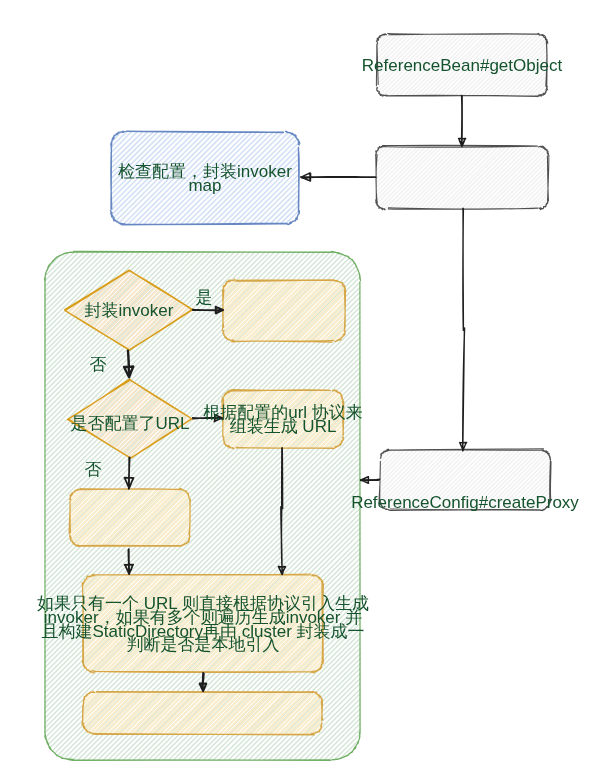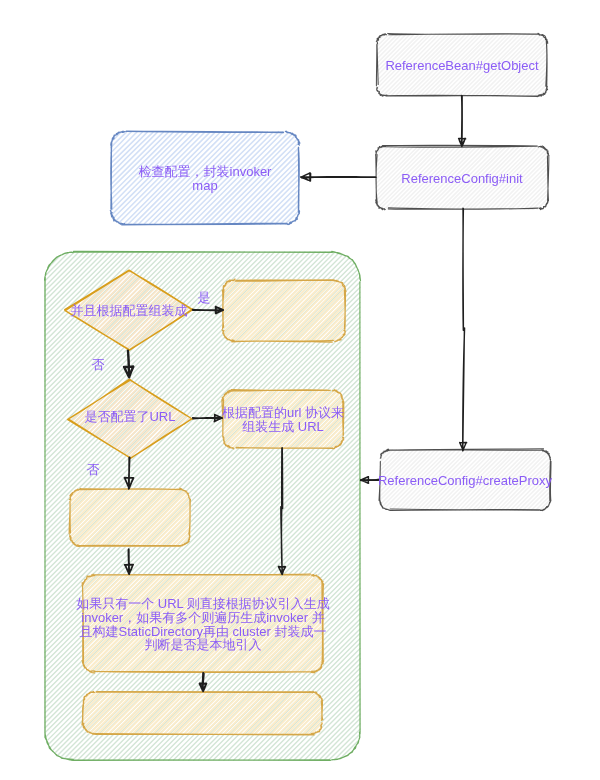--- a/index.html
+++ b/index.html
@@ -2,22 +2,22 @@
 <html><head>
 <meta charset="utf-8">
 <title>ReferenceBean service reference flowchart</title>
 <style>
 html,body{margin:0;padding:0;background:#fff;}
 body{width:600px;height:780px;overflow:hidden;
   font-family:"Liberation Sans","DejaVu Sans",sans-serif;}
 #stage{position:relative;width:600px;height:780px;background:#fff;overflow:hidden;}
 #sketch{position:absolute;left:0;top:0;}
 .lbl{position:absolute;display:flex;align-items:center;justify-content:center;
-  text-align:center;color:#8b5cf6;line-height:13.6px;white-space:pre;
-  font-size:13px;letter-spacing:0;
+  text-align:center;color:#14532d;line-height:13.6px;white-space:pre;
+  font-size:17px;letter-spacing:0;
   font-family:"Liberation Sans","DejaVu Sans",sans-serif;}
 </style>
 </head>
 <body>
 
 <div id="stage">
   <svg id="sketch" width="600" height="780" viewBox="0 0 600 780">
     <g>
         <path d="M48.1 267.7 C52.8 263.0 57.2 258.5 60.6 255.2 M45.9 275.0 C52.4 268.6 58.6 262.4 68.1 252.9 M45.1 280.7 C53.9 271.8 63.0 262.6 74.2 252.2 M45.3 286.2 C52.0 279.2 58.8 272.1 79.2 251.8 M45.2 290.8 C58.4 278.0 71.2 264.8 84.3 251.9 M44.8 296.2 C55.5 285.5 66.2 275.0 89.1 252.3 M45.1 300.8 C64.3 281.6 83.3 262.3 94.0 252.2 M44.9 306.2 C56.6 294.6 68.2 283.1 99.0 251.8 M45.2 310.9 C58.5 298.0 71.5 284.4 103.9 252.2 M44.7 316.0 C63.0 297.8 81.3 279.9 109.1 251.9 M44.9 321.2 C64.8 301.5 84.1 281.9 114.3 252.0 M45.2 325.9 C68.4 302.5 92.5 279.0 119.4 251.9 M44.8 331.1 C69.3 306.4 93.9 282.3 124.2 252.1 M44.9 336.0 C71.4 309.4 97.7 283.0 129.3 251.8 M44.9 341.2 C71.5 314.9 97.9 288.2 134.2 251.8 M45.0 346.4 C80.8 310.7 116.5 274.9 139.3 252.2 M45.2 351.2 C80.7 315.5 116.6 279.7 144.5 251.8 M44.9 356.1 C71.2 330.2 97.2 303.9 149.2 252.2 M45.0 361.2 C86.7 319.6 128.3 278.1 154.3 252.3 M44.7 366.4 C77.6 334.1 109.6 301.4 159.3 251.8 M45.0 371.5 C70.6 345.7 96.3 320.3 164.1 252.1 M44.7 376.2 C75.8 345.6 106.5 314.9 169.5 252.2 M45.0 381.2 C90.0 336.3 135.7 291.2 174.6 252.0 M45.1 386.3 C85.8 345.9 126.4 305.4 179.4 252.0 M45.1 391.2 C77.3 359.1 110.1 326.3 184.3 252.2 M44.8 396.5 C94.0 347.5 142.7 298.5 189.6 252.0 M44.9 401.2 C90.6 356.0 135.5 310.9 194.3 252.2 M44.8 406.6 C82.4 369.2 120.0 331.6 199.6 251.9 M45.2 411.4 C104.8 351.4 165.2 291.3 204.5 251.8 M44.9 416.6 C98.5 363.0 151.6 309.7 209.5 252.2 M45.0 421.7 C105.1 361.8 164.9 301.5 214.4 251.8 M45.1 426.6 C104.7 366.6 164.9 306.5 219.4 252.2 M45.2 431.5 C83.9 392.8 122.8 353.8 224.5 252.1 M45.0 436.5 C98.9 382.5 152.5 328.9 229.4 252.0 M45.2 441.5 C85.9 400.6 127.1 359.4 234.4 252.0 M45.1 446.7 C122.1 369.3 199.5 292.0 239.7 251.8 M45.1 451.7 C119.8 376.8 194.2 302.4 244.5 251.8 M44.9 456.5 C107.8 393.9 170.4 331.2 249.5 252.2 M44.8 461.6 C92.8 413.8 140.9 366.2 254.7 252.0 M45.0 466.8 C114.9 396.7 185.0 326.8 259.6 251.9 M45.0 471.8 C96.6 419.9 148.6 368.2 264.9 251.9 M44.9 476.7 C92.1 429.9 139.3 382.7 269.6 252.2 M45.2 481.7 C114.2 412.7 183.2 343.4 274.6 251.9 M45.2 486.7 C138.0 393.9 230.6 301.2 279.6 252.2 M44.9 492.0 C110.9 426.2 176.6 360.4 284.7 252.0 M45.1 496.7 C133.2 408.5 221.8 320.0 290.0 252.1 M45.0 501.8 C137.5 409.3 230.4 316.2 294.8 252.1 M45.1 506.8 C97.6 454.2 150.2 401.7 299.8 252.1 M45.0 512.0 C121.3 435.2 198.0 358.9 304.9 252.1 M44.9 516.9 C143.6 418.3 242.4 319.6 310.0 252.1 M45.2 522.0 C106.1 461.2 166.8 400.3 315.0 251.9 M45.0 526.9 C106.6 465.2 168.5 403.4 320.1 252.1 M45.0 531.9 C102.5 474.2 160.2 416.6 325.1 252.1 M45.0 537.0 C115.3 466.6 185.8 396.3 330.1 252.1 M45.0 542.0 C113.7 473.4 182.4 404.5 334.4 252.6 M45.1 547.0 C148.7 443.2 252.4 339.7 338.6 253.2 M45.1 552.0 C147.8 449.3 250.4 346.6 342.8 254.3 M45.0 557.2 C151.7 450.5 258.4 343.9 345.9 256.2 M45.0 562.0 C161.9 445.2 278.6 328.7 349.0 258.2 M45.1 567.0 C122.5 489.8 199.9 412.2 352.0 260.2 M45.1 572.2 C125.8 491.2 206.9 410.5 354.0 263.2 M45.0 577.2 C115.8 506.4 186.6 435.5 355.8 266.4 M45.0 582.2 C147.8 479.3 250.8 376.4 358.0 269.2 M45.1 587.1 C152.6 479.8 259.9 372.3 358.6 273.5 M45.0 592.1 C145.6 491.8 246.0 391.2 359.4 277.6 M44.9 597.1 C165.4 476.9 285.6 356.5 359.9 282.3 M45.1 602.3 C129.8 517.2 214.8 432.3 360.1 287.3 M45.0 607.4 C141.5 510.8 237.9 414.2 359.9 292.2 M45.1 612.4 C155.3 502.0 265.6 391.9 360.0 297.3 M44.9 617.4 C120.4 542.0 195.6 466.6 360.0 302.4 M44.9 622.3 C111.9 555.7 178.6 488.8 359.9 307.3 M45.1 627.3 C123.3 548.9 201.8 470.4 359.9 312.3 M45.1 632.3 C170.0 507.4 295.1 382.1 360.0 317.3 M45.0 637.5 C133.2 549.2 221.4 461.1 359.9 322.3 M45.0 642.5 C144.9 542.5 245.0 442.4 359.9 327.3 M44.9 647.4 C152.2 540.4 259.2 433.2 360.0 332.6 M44.9 652.5 C154.2 543.3 263.2 434.2 360.1 337.5 M45.0 657.5 C127.7 574.7 210.5 491.8 360.0 342.5 M45.0 662.4 C118.9 588.6 192.8 514.5 360.0 347.4 M45.0 667.4 C134.5 577.9 224.3 488.3 360.1 352.6 M45.1 672.6 C118.6 598.9 192.3 525.5 359.9 357.5 M45.0 677.6 C138.1 584.3 231.1 491.2 360.1 362.5 M45.1 682.5 C152.8 574.5 260.7 466.5 360.1 367.6 M45.0 687.5 C133.0 599.3 221.2 511.2 359.9 372.7 M45.1 692.5 C121.3 616.0 197.9 539.5 360.0 377.7 M45.1 697.7 C146.0 596.8 246.9 495.8 360.0 382.7 M45.1 702.8 C136.3 611.5 227.5 520.3 359.9 387.8 M45.0 707.8 C141.7 611.0 238.4 514.6 359.9 392.7 M45.1 712.8 C168.6 589.4 291.8 465.9 360.0 397.8 M45.1 717.8 C142.6 620.1 240.1 522.5 359.9 402.8 M45.1 722.7 C168.2 599.3 291.8 475.7 359.9 407.7 M45.1 727.7 C148.2 624.6 251.5 521.4 360.0 412.8 M45.2 732.6 C108.6 669.1 172.3 605.4 359.9 417.9 M45.9 736.9 C170.6 612.3 295.3 487.6 359.9 422.8 M46.7 741.1 C120.4 667.5 193.8 594.0 360.1 427.9 M48.4 744.4 C113.1 680.0 177.6 615.3 360.1 432.9 M50.3 747.6 C173.1 624.7 295.9 502.0 360.1 438.0 M52.4 750.6 C144.5 658.3 236.8 566.3 360.1 442.8 M54.9 753.1 C143.0 665.1 231.0 577.1 360.1 447.8 M58.0 755.0 C126.5 686.5 195.2 617.7 359.9 453.1 M61.0 757.1 C131.6 686.2 202.4 615.5 360.0 457.8 M64.6 758.2 C131.4 691.7 197.8 625.1 360.1 462.9 M68.9 759.1 C183.4 644.6 297.9 530.1 360.1 468.0 M72.9 760.1 C168.8 664.2 264.6 568.1 360.0 472.9 M78.0 759.9 C143.2 694.9 208.1 630.1 360.0 477.9 M83.0 760.1 C162.9 680.1 242.7 600.2 360.1 483.1 M88.2 759.8 C176.3 671.8 264.7 583.4 360.0 488.1 M93.0 759.9 C198.4 654.7 303.7 549.5 360.2 493.1 M98.0 760.1 C171.8 686.5 245.6 612.5 360.0 498.0 M103.3 759.9 C173.9 689.3 244.8 618.6 360.1 503.2 M108.3 760.0 C192.7 675.4 277.3 591.0 359.9 508.3 M113.1 760.0 C210.9 662.2 308.7 564.7 359.9 513.4 M118.1 760.1 C169.2 708.8 220.1 658.1 359.9 518.3 M123.4 759.9 C208.3 675.3 293.0 590.6 360.2 523.0 M128.1 760.1 C196.9 691.5 265.4 622.8 360.0 528.3 M133.4 759.9 C182.3 710.8 231.3 662.0 360.0 533.1 M138.3 760.0 C226.3 672.1 314.1 584.5 360.1 538.4 M143.5 760.0 C215.1 688.1 287.4 616.1 359.9 543.4 M148.5 759.9 C224.3 684.3 299.8 608.4 360.1 548.4 M153.4 760.1 C212.9 700.4 272.3 640.8 359.9 553.3 M158.3 760.0 C210.0 708.1 261.8 656.5 360.2 558.2 M163.5 760.1 C222.4 701.0 281.7 641.7 360.1 563.5 M168.6 760.2 C237.1 691.4 305.8 622.5 359.9 568.5 M173.5 760.1 C213.0 720.2 253.0 680.2 360.0 573.2 M178.6 759.8 C219.2 719.4 260.2 678.5 359.9 578.3 M183.3 759.9 C230.0 713.6 276.9 666.6 359.9 583.7 M188.6 760.2 C252.9 695.6 317.3 631.1 360.2 588.3 M193.7 760.2 C242.5 711.3 291.3 662.0 360.0 593.5 M198.4 759.9 C244.8 713.9 291.0 667.4 360.2 598.4 M203.5 760.1 C252.1 711.2 300.6 663.2 360.1 603.7 M208.5 760.1 C263.4 704.9 318.3 650.2 359.8 608.6 M213.5 759.8 C259.8 713.9 305.9 667.8 360.2 613.4 M218.9 760.1 C248.7 729.7 279.3 699.6 360.1 618.9 M223.8 760.2 C262.8 720.6 302.5 681.1 359.9 623.4 M228.5 760.0 C266.4 722.1 304.7 684.4 360.0 628.9 M233.5 760.2 C272.9 720.4 312.6 680.9 359.7 633.7 M238.8 759.8 C270.4 728.6 301.4 697.2 359.8 638.8 M243.9 759.8 C274.1 729.5 304.3 699.5 359.7 643.6 M248.7 759.9 C292.3 716.7 335.4 673.2 360.1 648.5 M253.9 760.2 C278.5 735.7 302.7 710.9 360.1 653.7 M258.8 759.9 C281.7 737.0 304.5 714.1 360.3 658.6 M263.6 760.1 C283.5 740.1 303.4 720.2 360.1 663.8 M268.9 760.1 C296.6 732.4 324.3 704.6 359.9 668.6 M273.8 760.0 C293.4 740.2 313.4 720.3 360.0 673.8 M278.6 760.2 C307.7 731.3 335.9 703.1 359.9 678.7 M283.6 760.0 C309.5 734.0 335.2 708.6 359.9 683.7 M288.8 760.1 C307.0 742.0 324.4 724.4 360.3 688.9 M293.8 760.1 C313.7 740.3 333.3 720.6 359.8 694.0 M299.0 760.2 C313.4 745.8 327.6 731.3 360.0 698.9 M304.2 760.2 C322.3 741.6 340.8 723.5 360.0 704.1 M309.1 760.3 C326.0 743.4 342.8 726.4 360.0 709.0 M314.0 760.0 C326.9 747.0 340.1 733.9 360.1 714.0 M319.2 760.0 C331.0 748.3 342.9 735.8 360.0 718.7 M324.1 759.9 C335.1 749.0 345.6 738.2 360.1 723.8 M328.9 759.8 C335.8 753.2 342.4 746.7 360.2 728.9 M334.6 759.6 C341.5 752.7 348.5 745.6 359.3 734.8 M340.8 758.2 C346.4 752.4 352.1 746.9 358.3 740.7" stroke="#d3e5d6" stroke-width="1.4" fill="none" stroke-linecap="round" stroke-linejoin="round"></path>
         <path d="M73.5 251.4 C145.2 251.6 215.2 252.5 332.1 252.4 M74.1 252.2 C150.3 252.4 226.6 252.0 332.3 252.1 M331.7 251.4 Q335.2 252.2 337.8 253.1 Q340.4 253.9 342.6 254.5 Q345.1 256.0 348.1 256.2 Q349.2 258.1 352.4 260.1 Q353.7 262.1 355.3 264.3 Q356.4 267.0 358.0 269.8 Q358.9 272.5 359.9 275.2 Q360.0 276.8 360.5 280.6 M332.5 252.1 Q335.0 251.9 337.9 252.6 Q339.8 252.8 343.1 254.7 Q344.6 255.8 347.4 256.3 Q349.4 258.8 352.3 259.6 Q353.7 261.8 355.5 264.2 Q357.0 267.5 357.9 269.9 Q358.4 271.4 359.6 274.0 Q359.4 277.2 360.1 279.6 M359.9 281.8 C360.4 400.6 360.5 519.2 360.1 733.8 M359.9 281.8 C360.1 418.0 360.0 553.9 360.0 733.5 M359.3 732.2 Q359.9 734.1 359.6 737.4 Q358.9 739.9 358.2 743.0 Q355.9 744.5 355.5 748.2 Q353.2 749.6 351.9 751.6 Q349.5 753.3 347.4 755.4 Q344.9 756.4 343.1 757.2 Q340.2 759.0 337.2 759.1 Q335.1 759.4 331.6 759.9 M360.2 731.5 Q359.5 734.5 359.9 737.4 Q359.1 739.7 357.7 742.9 Q357.0 745.1 354.9 747.1 Q353.6 749.3 352.2 752.2 Q349.3 753.3 347.9 755.5 Q345.5 756.4 342.3 757.6 Q340.4 758.4 337.3 759.4 Q334.6 759.6 332.5 759.6 M330.6 760.5 C232.4 760.3 135.8 760.2 71.3 759.7 M330.1 759.9 C260.8 759.3 191.5 759.8 71.5 760.3 M73.5 760.1 Q69.6 760.1 67.1 759.2 Q65.1 758.7 62.2 758.5 Q60.0 756.4 57.1 755.8 Q55.3 753.9 53.0 751.4 Q51.5 750.1 49.3 748.0 Q49.0 745.6 47.6 742.0 Q46.5 740.6 44.9 737.2 Q45.0 734.8 44.9 732.0 M73.3 759.4 Q69.7 759.3 67.1 758.9 Q65.5 759.1 61.8 757.9 Q59.6 756.3 57.3 755.5 Q55.4 753.4 52.8 751.6 Q51.0 749.7 50.0 747.4 Q47.9 744.7 47.0 742.8 Q46.7 739.9 45.9 737.6 Q45.2 734.6 45.0 732.2 M45.1 731.4 C45.2 599.4 45.5 467.6 44.9 279.5 M44.9 731.8 C45.3 569.8 45.3 407.6 45.1 279.2 M44.5 280.1 Q44.6 276.8 45.9 273.9 Q45.8 271.4 47.6 268.8 Q47.8 267.3 49.2 264.9 Q51.7 262.8 53.8 260.3 Q55.7 257.8 57.8 256.7 Q60.2 254.9 62.6 254.7 Q64.3 253.1 67.6 253.0 Q69.9 251.8 72.7 252.2 M45.3 279.9 Q45.1 277.1 45.4 274.4 Q45.8 271.9 47.7 269.2 Q48.7 266.4 50.0 264.8 Q51.7 262.3 53.2 260.4 Q55.8 258.0 56.9 257.0 Q60.4 255.4 62.2 254.4 Q64.5 253.0 67.2 252.6 Q70.0 251.9 73.2 252.6" stroke="#6fae63" stroke-width="1.15" fill="none" stroke-linecap="round" stroke-linejoin="round"></path>
@@ -94,26 +94,25 @@
         <path d="M282.2 447.7 C282.6 468.9 282.5 488.6 282.6 508.6 M281.9 447.9 C281.8 470.1 281.6 492.0 281.8 508.7 M281.7 506.3 C281.3 529.5 281.0 552.2 282.4 573.8 M280.9 506.7 C280.8 520.9 281.6 535.1 282.1 574.4 M278.4 566.6 C279.9 569.3 280.4 571.1 282.1 574.0 M278.9 566.6 C279.5 568.6 280.4 570.5 281.8 573.9 M285.5 566.9 C283.8 569.5 282.9 571.7 282.3 574.3 M285.3 566.7 C283.8 569.4 282.7 572.2 282.1 574.0 M278.6 566.4 C280.7 567.0 282.1 567.0 284.9 566.8 M278.9 566.9 C281.3 566.7 283.8 566.8 285.1 566.6" stroke="#1e1e1e" stroke-width="1.5" fill="none" stroke-linecap="round" stroke-linejoin="round"></path>
       </g>
     <g>
         <path d="M128.4 549.8 C128.4 558.8 129.1 568.4 128.9 573.8 M128.8 549.2 C128.9 555.7 128.6 562.9 129.4 573.6 M125.2 565.1 C126.3 567.3 127.6 570.0 129.2 574.2 M125.0 564.8 C126.3 567.7 127.4 570.3 129.1 574.2 M133.0 564.6 C131.9 568.5 130.1 572.0 128.7 573.7 M132.9 564.8 C131.9 567.3 131.2 569.4 129.1 573.9 M124.6 564.9 C127.9 564.6 131.3 564.8 133.2 564.6 M125.1 564.9 C127.2 564.8 129.2 565.0 132.9 564.9" stroke="#1e1e1e" stroke-width="1.7" fill="none" stroke-linecap="round" stroke-linejoin="round"></path>
       </g>
     <g>
         <path d="M203.7 673.5 C203.7 677.4 202.6 681.9 202.6 690.3 M203.2 672.9 C202.8 679.0 202.7 685.3 202.8 690.8 M200.0 683.8 C200.8 686.2 202.0 689.4 203.0 690.9 M199.6 683.6 C200.3 685.2 201.1 686.7 203.1 690.9 M206.3 683.7 C205.4 685.0 205.0 687.0 203.1 691.1 M206.2 683.8 C205.0 686.4 203.8 689.0 203.1 691.2 M199.8 683.5 C201.8 683.6 203.6 683.9 206.1 683.7 M199.7 683.8 C201.4 683.7 203.2 683.7 206.3 683.6" stroke="#1e1e1e" stroke-width="2" fill="none" stroke-linecap="round" stroke-linejoin="round"></path>
       </g>
   </svg>
   <div class="lbl" style="left:377px;top:35.0px;width:170px;height:62px">ReferenceBean#getObject</div>
-  <div class="lbl" style="left:376px;top:147.0px;width:172px;height:63px">ReferenceConfig#init</div>
-  <div class="lbl" style="left:380px;top:451.0px;width:170px;height:60px">ReferenceConfig#createProxy</div>
+  <div class="lbl" style="left:380px;top:473px;width:170px;height:60px">ReferenceConfig#createProxy</div>
   <div class="lbl" style="left:105px;top:133.0px;width:200px;height:92px">检查配置，封装invoker
 map</div>
-  <div class="lbl" style="left:59px;top:271.0px;width:140px;height:80px">并且根据配置组装成</div>
-  <div class="lbl" style="left:60px;top:381.0px;width:140px;height:72px">是否配置了URL</div>
+  <div class="lbl" style="left:59px;top:271.0px;width:140px;height:80px">封装invoker</div>
+  <div class="lbl" style="left:60px;top:381.0px;width:140px;height:86px">是否配置了URL</div>
   <div class="lbl" style="left:216px;top:391.0px;width:134px;height:58px">根据配置的url 协议来
 组装生成 URL</div>
   <div class="lbl" style="left:73px;top:576.0px;width:260px;height:97px">如果只有一个 URL 则直接根据协议引入生成
 invoker，如果有多个则遍历生成invoker 并
 且构建StaticDirectory再由 cluster 封装成一
 判断是否是本地引入</div>
   <div class="lbl" style="left:195px;top:289.5px;width:18px;height:16px">是</div>
   <div class="lbl" style="left:89px;top:356.5px;width:18px;height:16px">否</div>
   <div class="lbl" style="left:84px;top:461.5px;width:18px;height:16px">否</div>
 </div>

